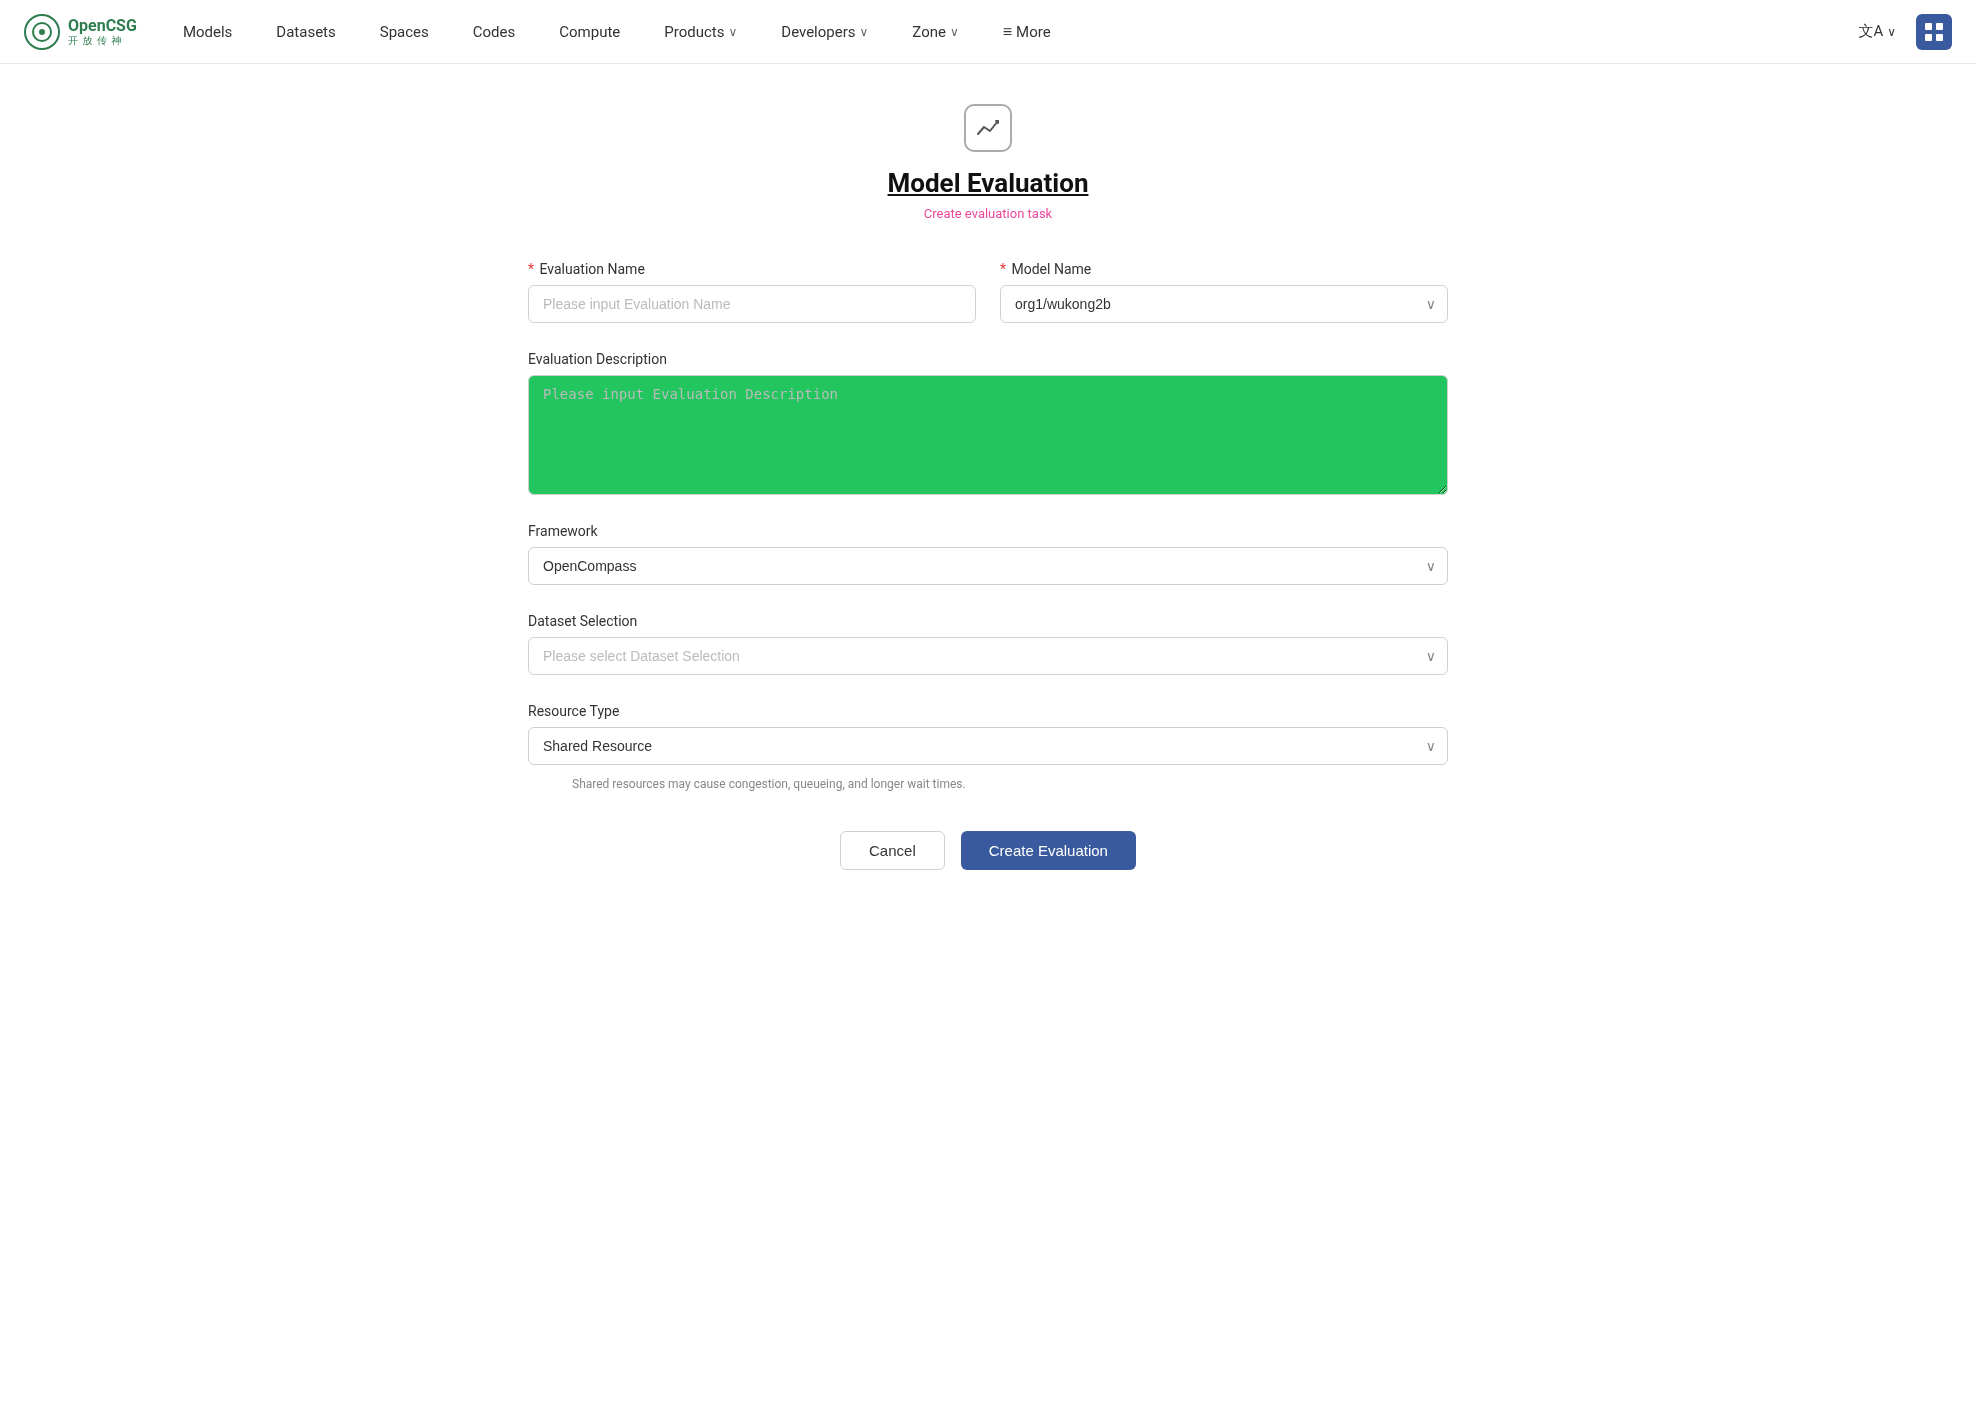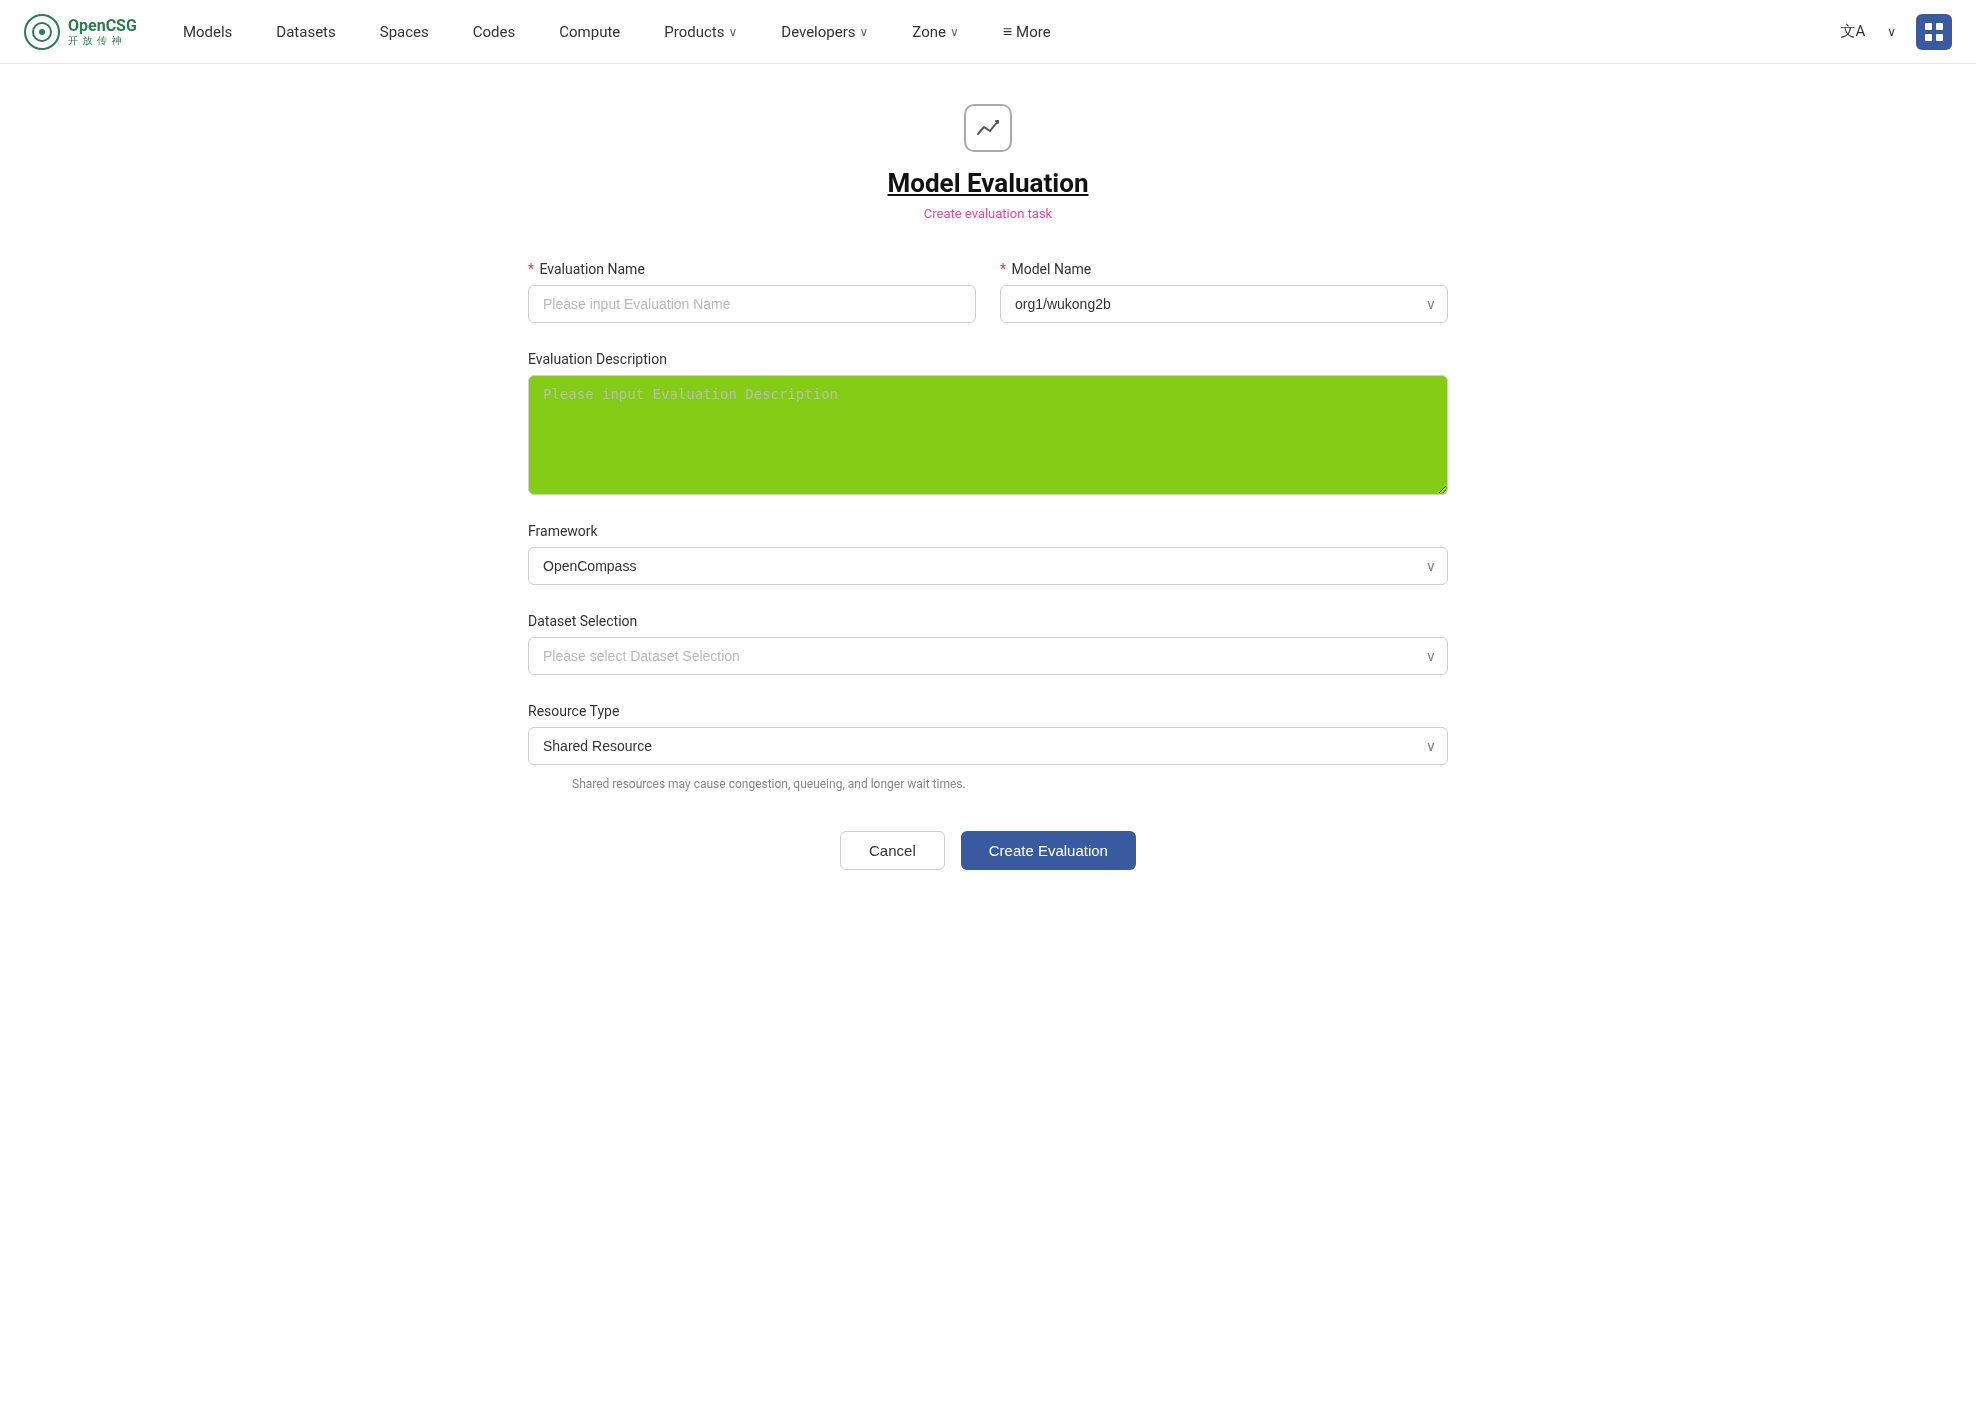--- a/index.html
+++ b/index.html
@@ -101,21 +101,21 @@
     .nav-right {
       display: flex;
       align-items: center;
       gap: 12px;
       margin-left: auto;
     }
 
     .lang-btn {
       display: flex;
       align-items: center;
-      gap: 22px;
+      gap: 4px;
       font-size: 15px;
       color: #333;
       cursor: pointer;
       padding: 4px 8px;
     }
 
     .user-avatar {
       width: 36px;
       height: 36px;
       border-radius: 6px;
@@ -214,21 +214,21 @@
     }
 
     .form-textarea {
       width: 100%;
       padding: 10px 14px;
       border: 1px solid #d0d0d0;
       border-radius: 6px;
       font-size: 14px;
       color: #333;
       outline: none;
-      background: #84cc16;
+      background: #22c55e;
       resize: vertical;
       min-height: 120px;
     }
 
     .form-textarea::placeholder {
       color: #bbb;
     }
 
     .form-select-wrap {
       position: relative;

